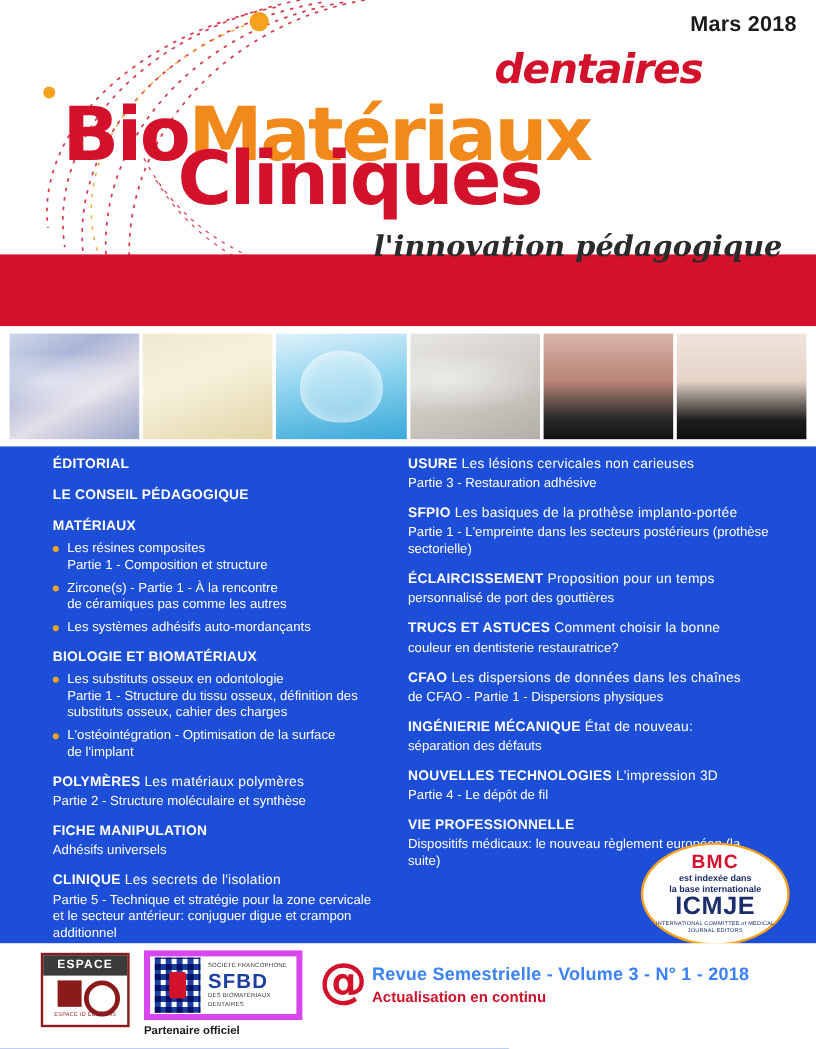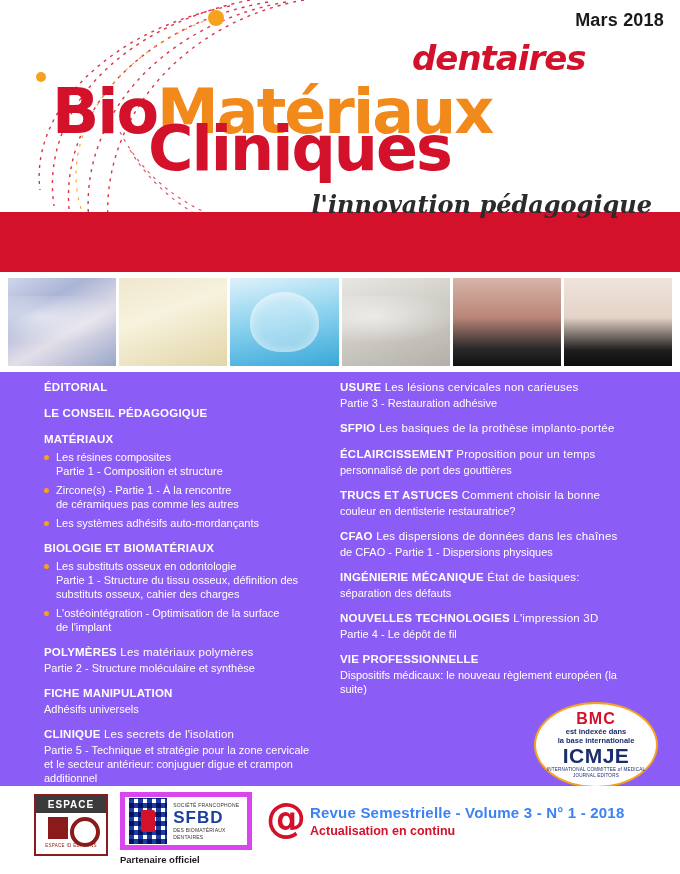--- a/index.html
+++ b/index.html
@@ -154,21 +154,21 @@
     box-shadow: inset 0 0 12px rgba(255,255,255,.6);
   }
 
   
   .body-red {
     position: absolute;
     left: 0;
     top: 372px;
     width: 680px;
     height: 502px;
-    background: #8b5cf6;
+    background: #1d4ed8;
     color: #ffffff;
   }
   .cols {
     position: absolute;
     left: 0;
     top: 8px;
     width: 680px;
     display: flex;
     gap: 0;
   }
@@ -530,20 +530,21 @@
             <span class="lead">Les lésions cervicales non carieuses</span>
           </div>
           <div class="sec-sub">Partie 3 - Restauration adhésive</div>
         </div>
 
         <div class="sec">
           <div class="sec-head">
             <span>SFPIO</span>
             <span class="lead">Les basiques de la prothèse implanto-portée</span>
           </div>
+          <div class="sec-sub">Partie 1 - L'empreinte dans les secteurs postérieurs (prothèse sectorielle)</div>
         </div>
 
         <div class="sec">
           <div class="sec-head">
             <span>ÉCLAIRCISSEMENT</span>
             <span class="lead">Proposition pour un temps</span>
           </div>
           <div class="sec-sub">personnalisé de port des gouttières</div>
         </div>
 
@@ -559,21 +560,21 @@
           <div class="sec-head">
             <span>CFAO</span>
             <span class="lead">Les dispersions de données dans les chaînes</span>
           </div>
           <div class="sec-sub">de CFAO - Partie 1 - Dispersions physiques</div>
         </div>
 
         <div class="sec">
           <div class="sec-head">
             <span>INGÉNIERIE MÉCANIQUE</span>
-            <span class="lead">État de basiques:</span>
+            <span class="lead">État de nouveau:</span>
           </div>
           <div class="sec-sub">séparation des défauts</div>
         </div>
 
         <div class="sec">
           <div class="sec-head">
             <span>NOUVELLES TECHNOLOGIES</span>
             <span class="lead">L'impression 3D</span>
           </div>
           <div class="sec-sub">Partie 4 - Le dépôt de fil</div>

